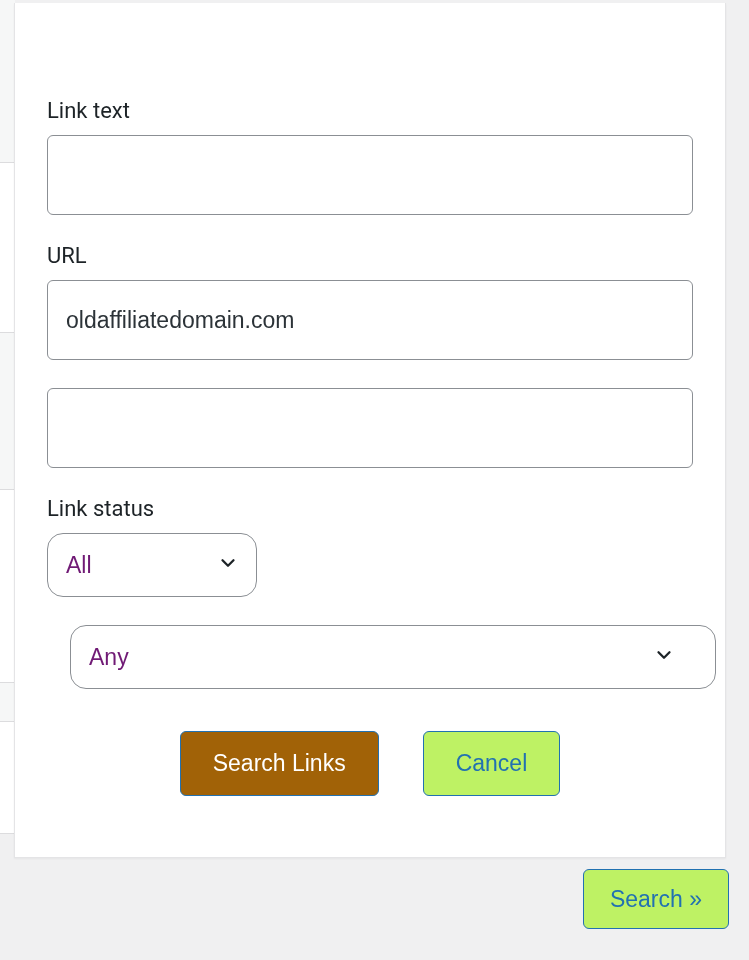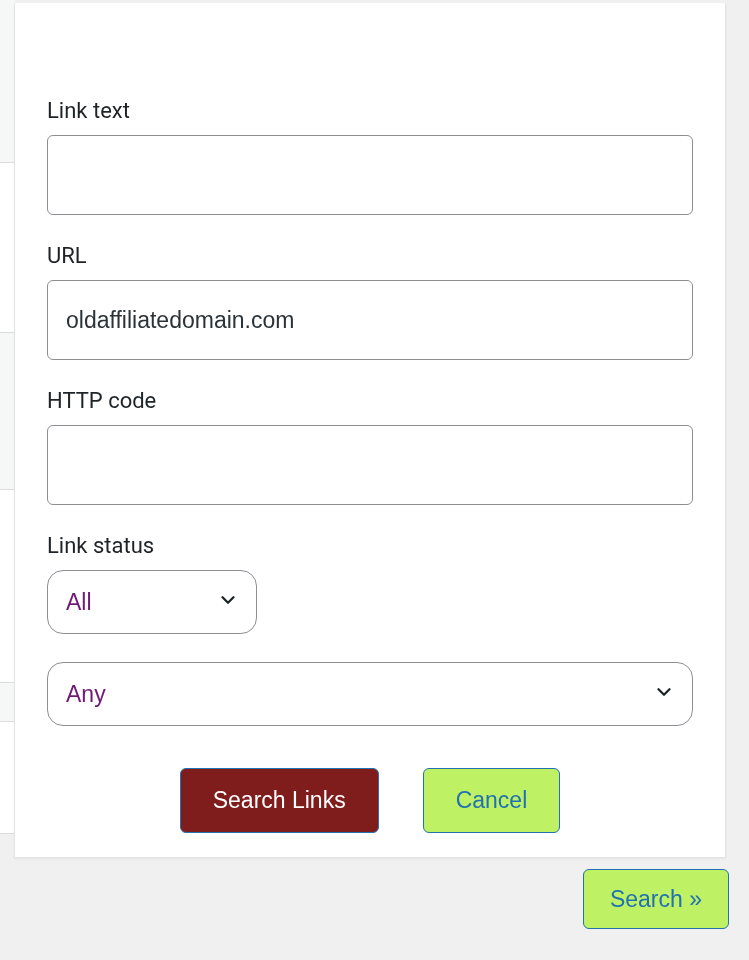--- a/index.html
+++ b/index.html
@@ -80,20 +80,21 @@
       color: #701a75;
       background: #ffffff;
       outline: none;
       cursor: pointer;
     }
     .select-input.narrow {
       width: 210px;
     }
     .select-input.wide {
       width: 100%;
+      margin-left: 23px;
     }
     .chevron {
       position: absolute;
       right: 18px;
       top: 50%;
       transform: translateY(-50%);
       pointer-events: none;
     }
     .buttons-row {
       display: flex;
@@ -105,21 +106,21 @@
       height: 65px;
       border-radius: 6px;
       font-size: 23px;
       cursor: pointer;
       padding: 0 32px;
       display: inline-flex;
       align-items: center;
       justify-content: center;
     }
     .btn-primary {
-      background: #7f1d1d;
+      background: #a16207;
       border: 1px solid #2271b1;
       color: #ffffff;
     }
     .btn-secondary {
       background: #bef264;
       border: 1px solid #2271b1;
       color: #2271b1;
     }
     .outer-search {
       position: absolute;
@@ -149,21 +150,20 @@
     <label class="form-label">Link text</label>
     <input type="text" class="text-input" value="" style="">
   </div>
 
   <div class="form-group">
     <label class="form-label">URL</label>
     <input type="text" class="text-input" value="oldaffiliatedomain.com" style="">
   </div>
 
   <div class="form-group">
-    <label class="form-label">HTTP code</label>
     <input type="text" class="text-input" value="" style="">
   </div>
 
   <div class="form-group">
     <label class="form-label">Link status</label>
     <div class="select-wrap">
       <select class="select-input narrow">
         <option>All</option>
       </select>
       <span class="chevron">

